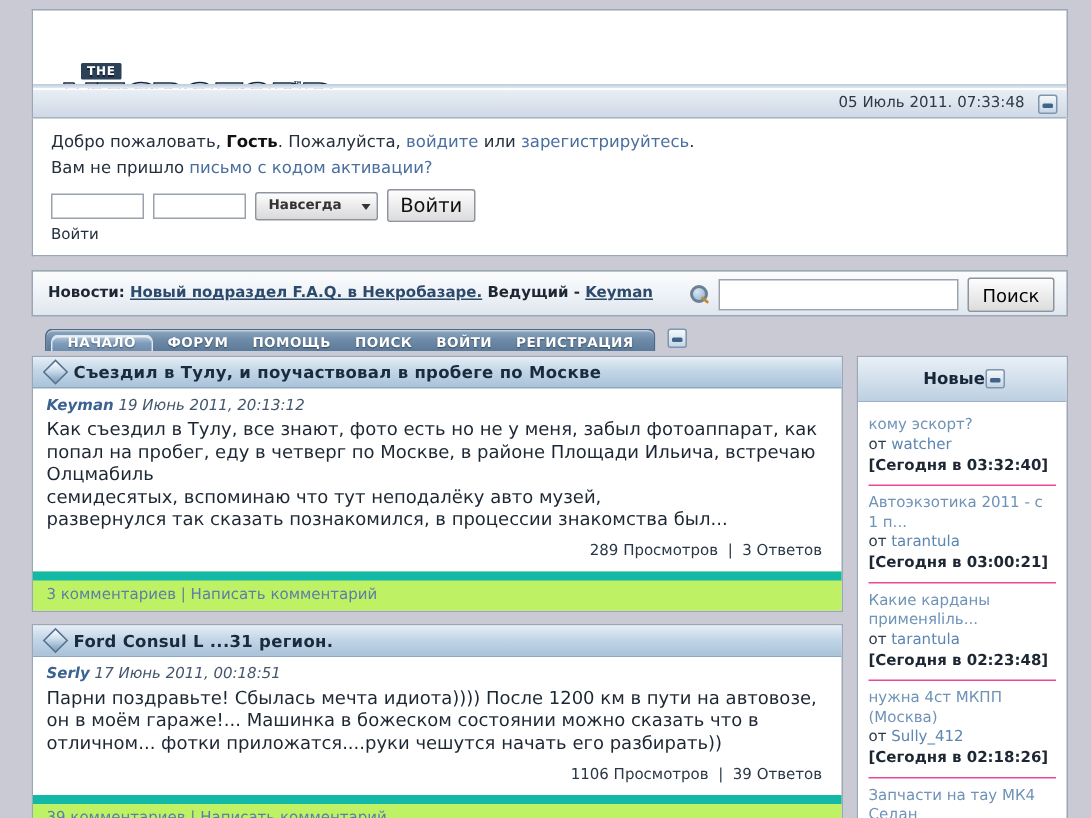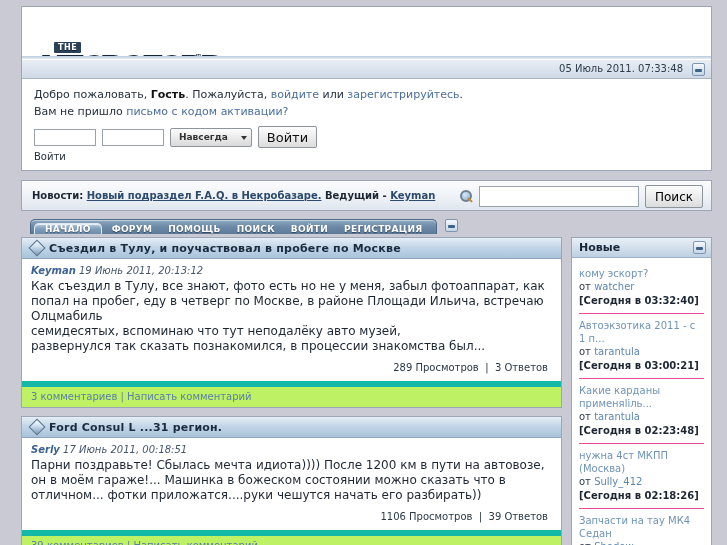--- a/index.html
+++ b/index.html
@@ -277,22 +277,22 @@
     font-size: 10px; color: #6b7d90;
   }
   .post-foot a { color: #5b7fa6; }
 
   
   .side-panel {
     border: 1px solid #9ba6b6;
     background: #ffffff;
   }
   .side-head {
-    height: 20px;
-    display: flex; align-items: center; justify-content: space-between;
+    height: 30px;
+    display: flex; align-items: center; justify-content: center;
     padding: 0 5px 0 7px;
     background: linear-gradient(to bottom,#e9f0f7 0%,#d3e0ec 50%,#bdd0e2 100%);
     border-bottom: 1px solid #9fb3c8;
   }
   .side-head-title { font-size: 11px; font-weight: bold; color: #16273a; }
   .side-list { padding: 4px 7px 6px 7px; }
   .side-item { padding: 5px 0 5px 0; border-bottom: 1px solid #ec4899; }
   .side-item:last-child { border-bottom: none; }
   .side-subj { font-size: 10px; color: #6f93b7; line-height: 13px; display:block; }
   .side-by { font-size: 10px; color: #2d3a49; line-height: 14px; }

